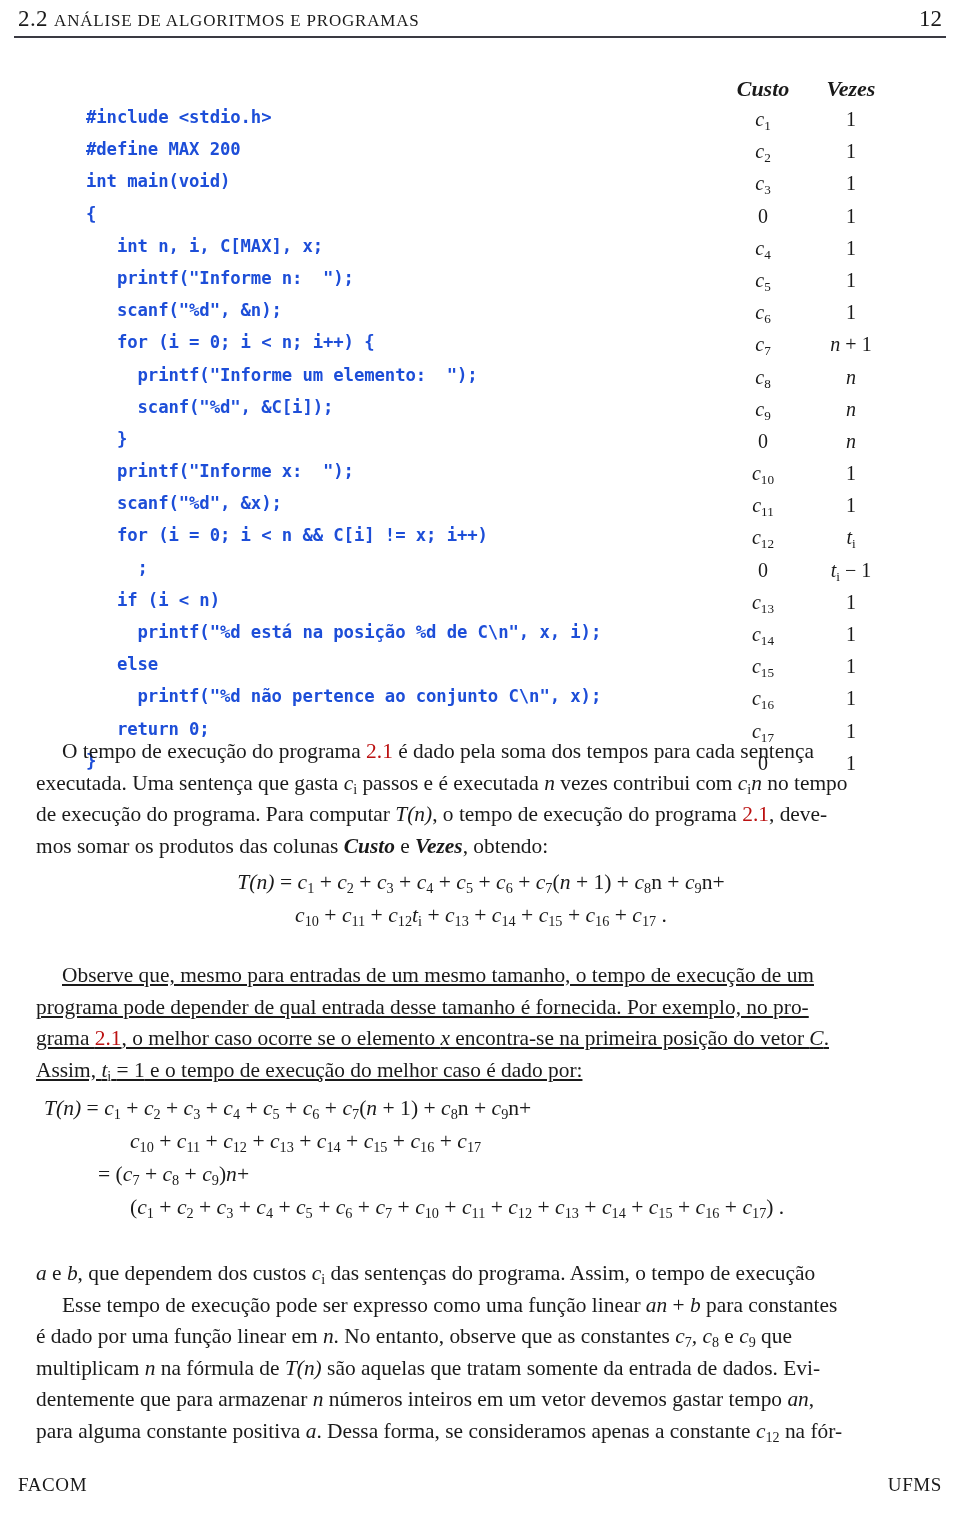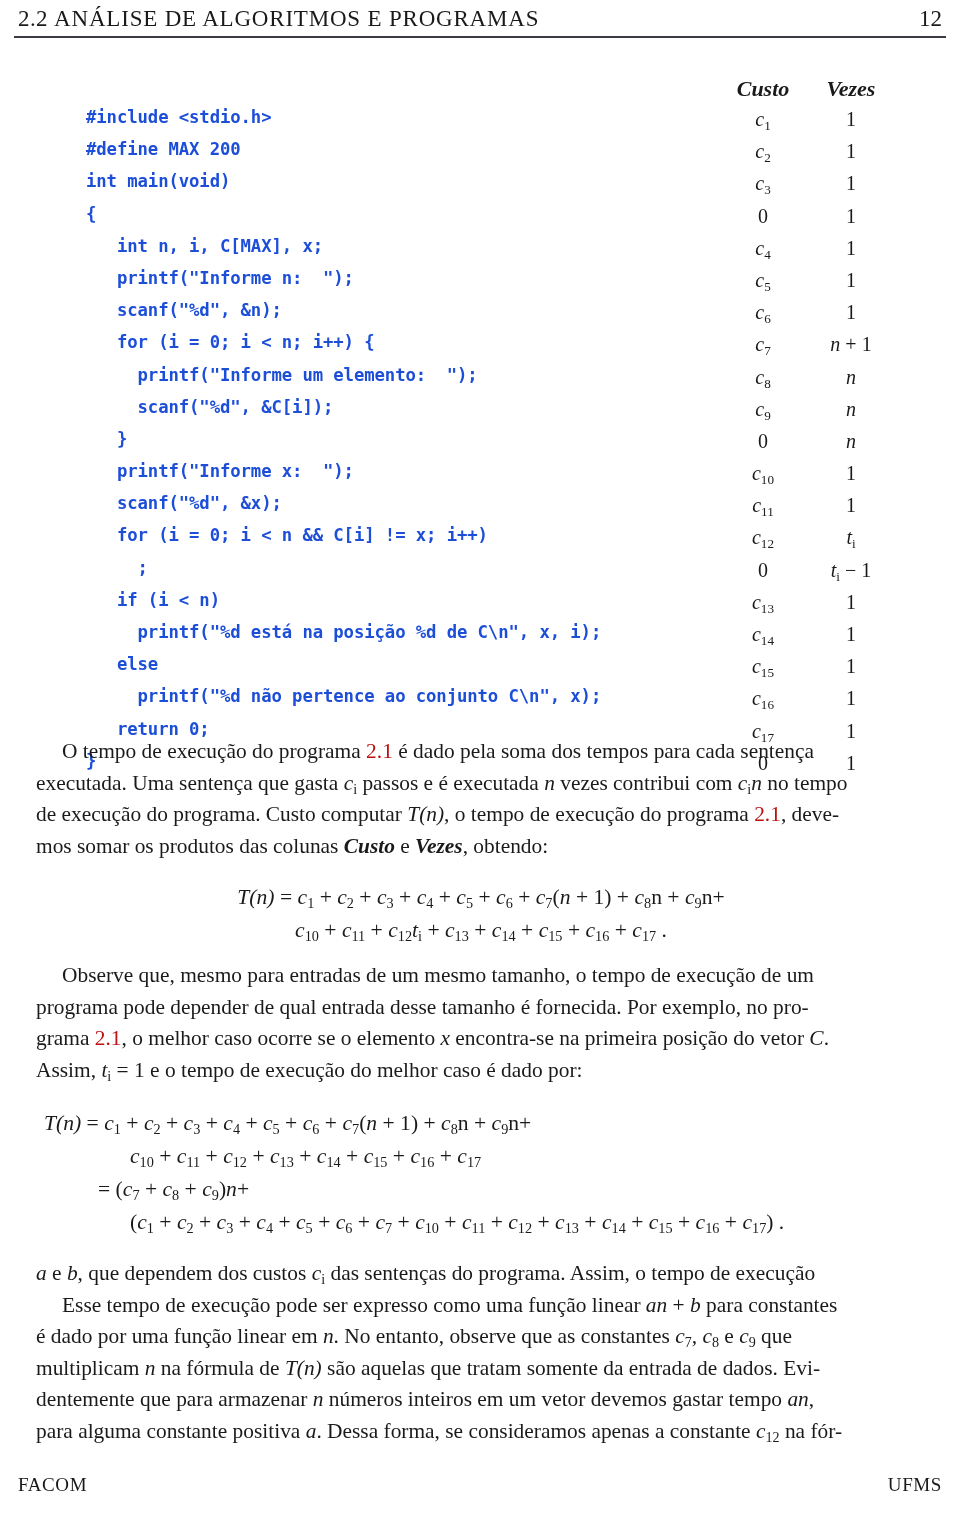--- a/index.html
+++ b/index.html
@@ -26,21 +26,21 @@
   }
   #page-header .head-title {
     position: absolute;
     left: 0;
     top: 0;
     font-size: 23px;
     letter-spacing: 0.4px;
     white-space: nowrap;
   }
   #page-header .head-title .sc {
-    font-size: 23px;
+    font-size: 17px;
     letter-spacing: 0.8px;
   }
   #page-header .head-pageno {
     position: absolute;
     right: 0;
     top: 0;
     font-size: 23px;
   }
   #header-rule {
     position: absolute;
@@ -129,21 +129,20 @@
   .para .ln { display: block; white-space: nowrap; }
   .ref { color: #bb1111; }
 
   
   .equation {
     position: absolute;
     left: 36px;
     width: 890px;
     font-size: 21.6px;
     line-height: 33px;
-    margin-top: 15px;
   }
   .eq-line { display: block; white-space: nowrap; }
   .eq-center { text-align: center; }
 
   
   #page-footer {
     position: absolute;
     left: 18px;
     right: 18px;
     bottom: 16px;
@@ -281,33 +280,33 @@
 </div>
 
 <div class="para" style="top:736px;">
   <span class="ln">
     <span style="display:inline-block;width:26px;"></span><span>O tempo de execução do programa </span><span class="ref">2.1</span><span> é dado pela soma dos tempos para cada sentença</span>
   </span>
   <span class="ln">
     <span>executada. Uma sentença que gasta </span><span class="mi">c<sub class="sub-i">i</sub></span><span> passos e é executada </span><span class="mi">n</span><span> vezes contribui com </span><span class="mi">c<sub class="sub-i">i</sub>n</span><span> no tempo</span>
   </span>
   <span class="ln">
-    <span>de execução do programa.  Custo computar </span><span class="mi">T(n)</span><span>, o tempo de execução do programa </span><span class="ref">2.1</span><span>, deve-</span>
+    <span>de execução do programa.  Para computar </span><span class="mi">T(n)</span><span>, o tempo de execução do programa </span><span class="ref">2.1</span><span>, deve-</span>
   </span>
   <span class="ln">
     <span>mos somar os produtos das colunas </span><b><i>Custo</i></b><span> e </span><b><i>Vezes</i></b><span>, obtendo:</span>
   </span>
 </div>
 
 <div class="equation eq-center" style="top:866px;">
   <span class="eq-line" id="eq1-l1"><span class="mi">T(<span class="mi">n</span>)</span> = <span class="mi">c<sub>1</sub></span> + <span class="mi">c<sub>2</sub></span> + <span class="mi">c<sub>3</sub></span> + <span class="mi">c<sub>4</sub></span> + <span class="mi">c<sub>5</sub></span> + <span class="mi">c<sub>6</sub></span> + <span class="mi">c<sub>7</sub></span>(<span class="mi">n</span> + 1) + <span class="mi">c<sub>8</sub></span>n + <span class="mi">c<sub>9</sub></span>n+</span>
   <span class="eq-line" id="eq1-l2"><span class="mi">c<sub>10</sub></span> + <span class="mi">c<sub>11</sub></span> + <span class="mi">c<sub>12</sub></span><span class="mi">t<sub class="sub-i">i</sub></span> + <span class="mi">c<sub>13</sub></span> + <span class="mi">c<sub>14</sub></span> + <span class="mi">c<sub>15</sub></span> + <span class="mi">c<sub>16</sub></span> + <span class="mi">c<sub>17</sub></span> .</span>
 </div>
 
-<div class="para" style="top:960px;">
+<div class="para" style="top:960px;text-decoration:underline;">
   <span class="ln">
     <span style="display:inline-block;width:26px;"></span><span>Observe que, mesmo para entradas de um mesmo tamanho, o tempo de execução de um</span>
   </span>
   <span class="ln">
     <span>programa pode depender de qual entrada desse tamanho é fornecida.  Por exemplo, no pro-</span>
   </span>
   <span class="ln">
     <span>grama </span><span class="ref">2.1</span><span>, o melhor caso ocorre se o elemento </span><span class="mi">x</span><span> encontra-se na primeira posição do vetor </span><span class="mi">C</span><span>.</span>
   </span>
   <span class="ln">

